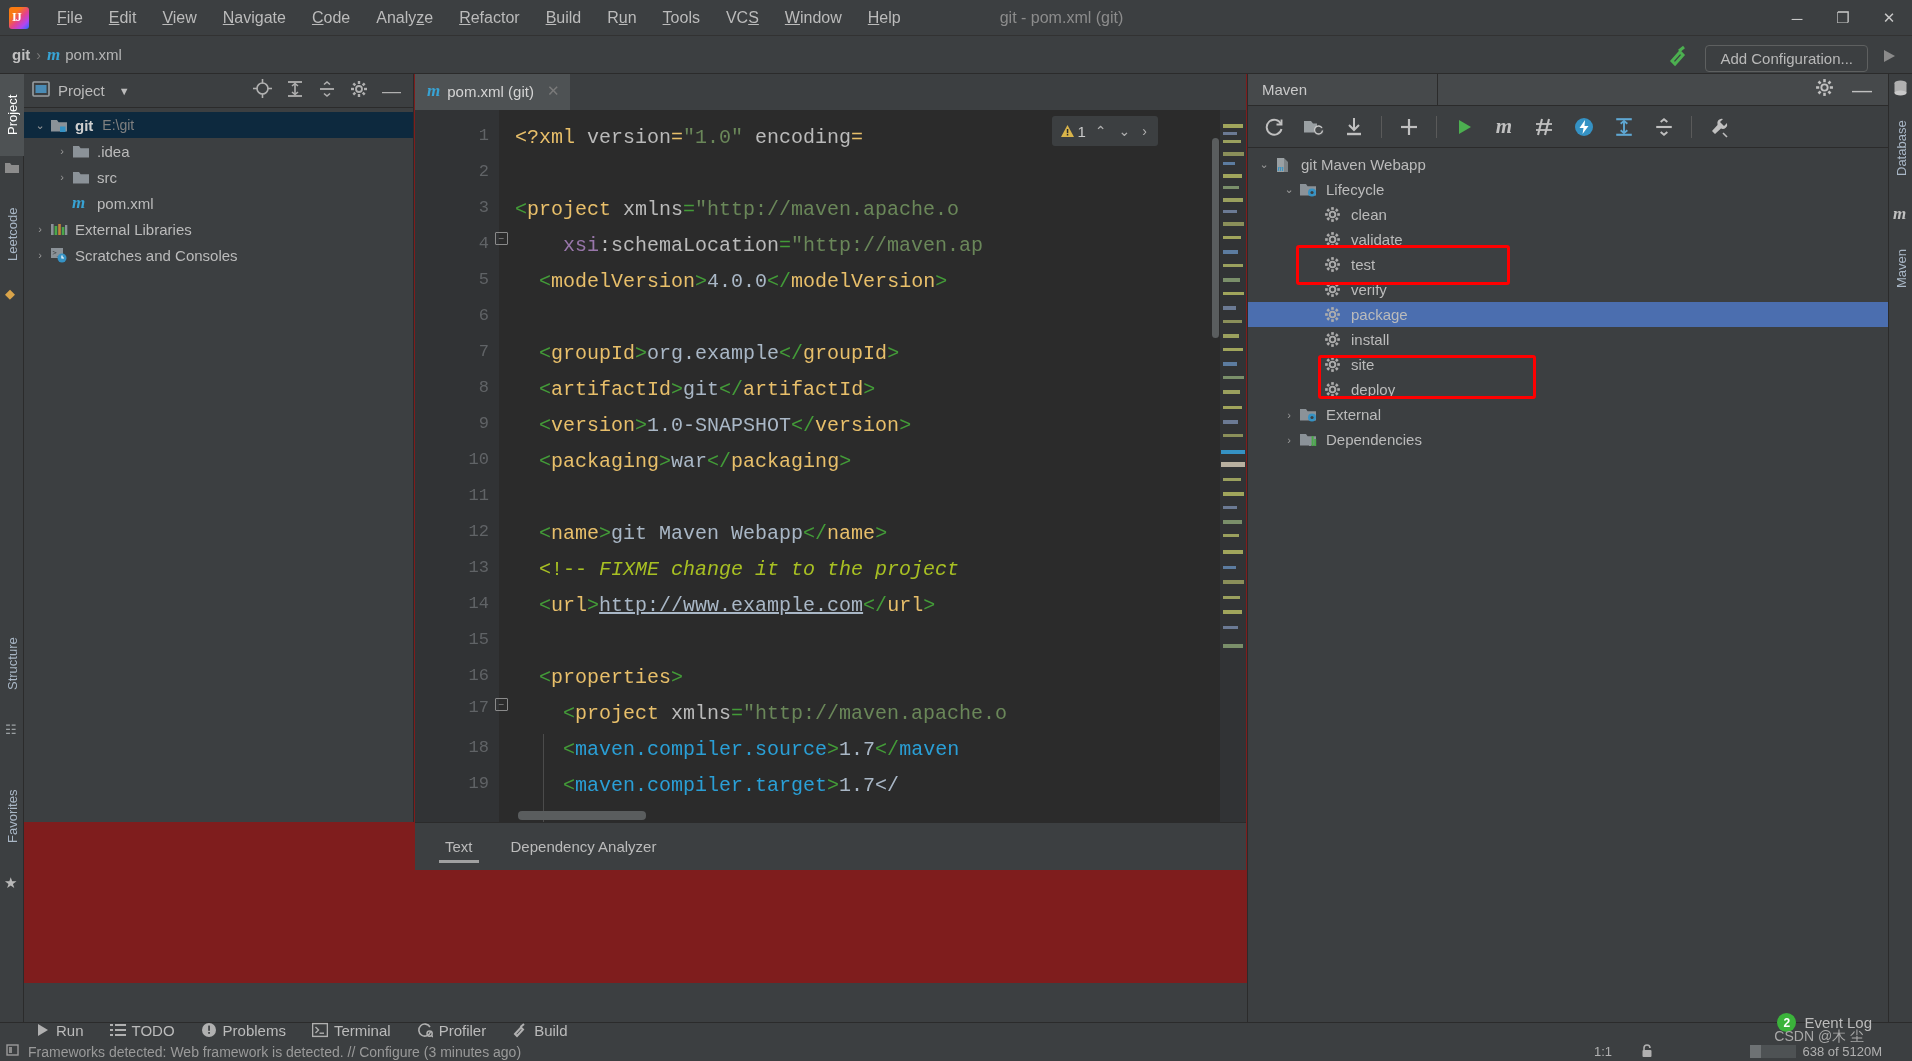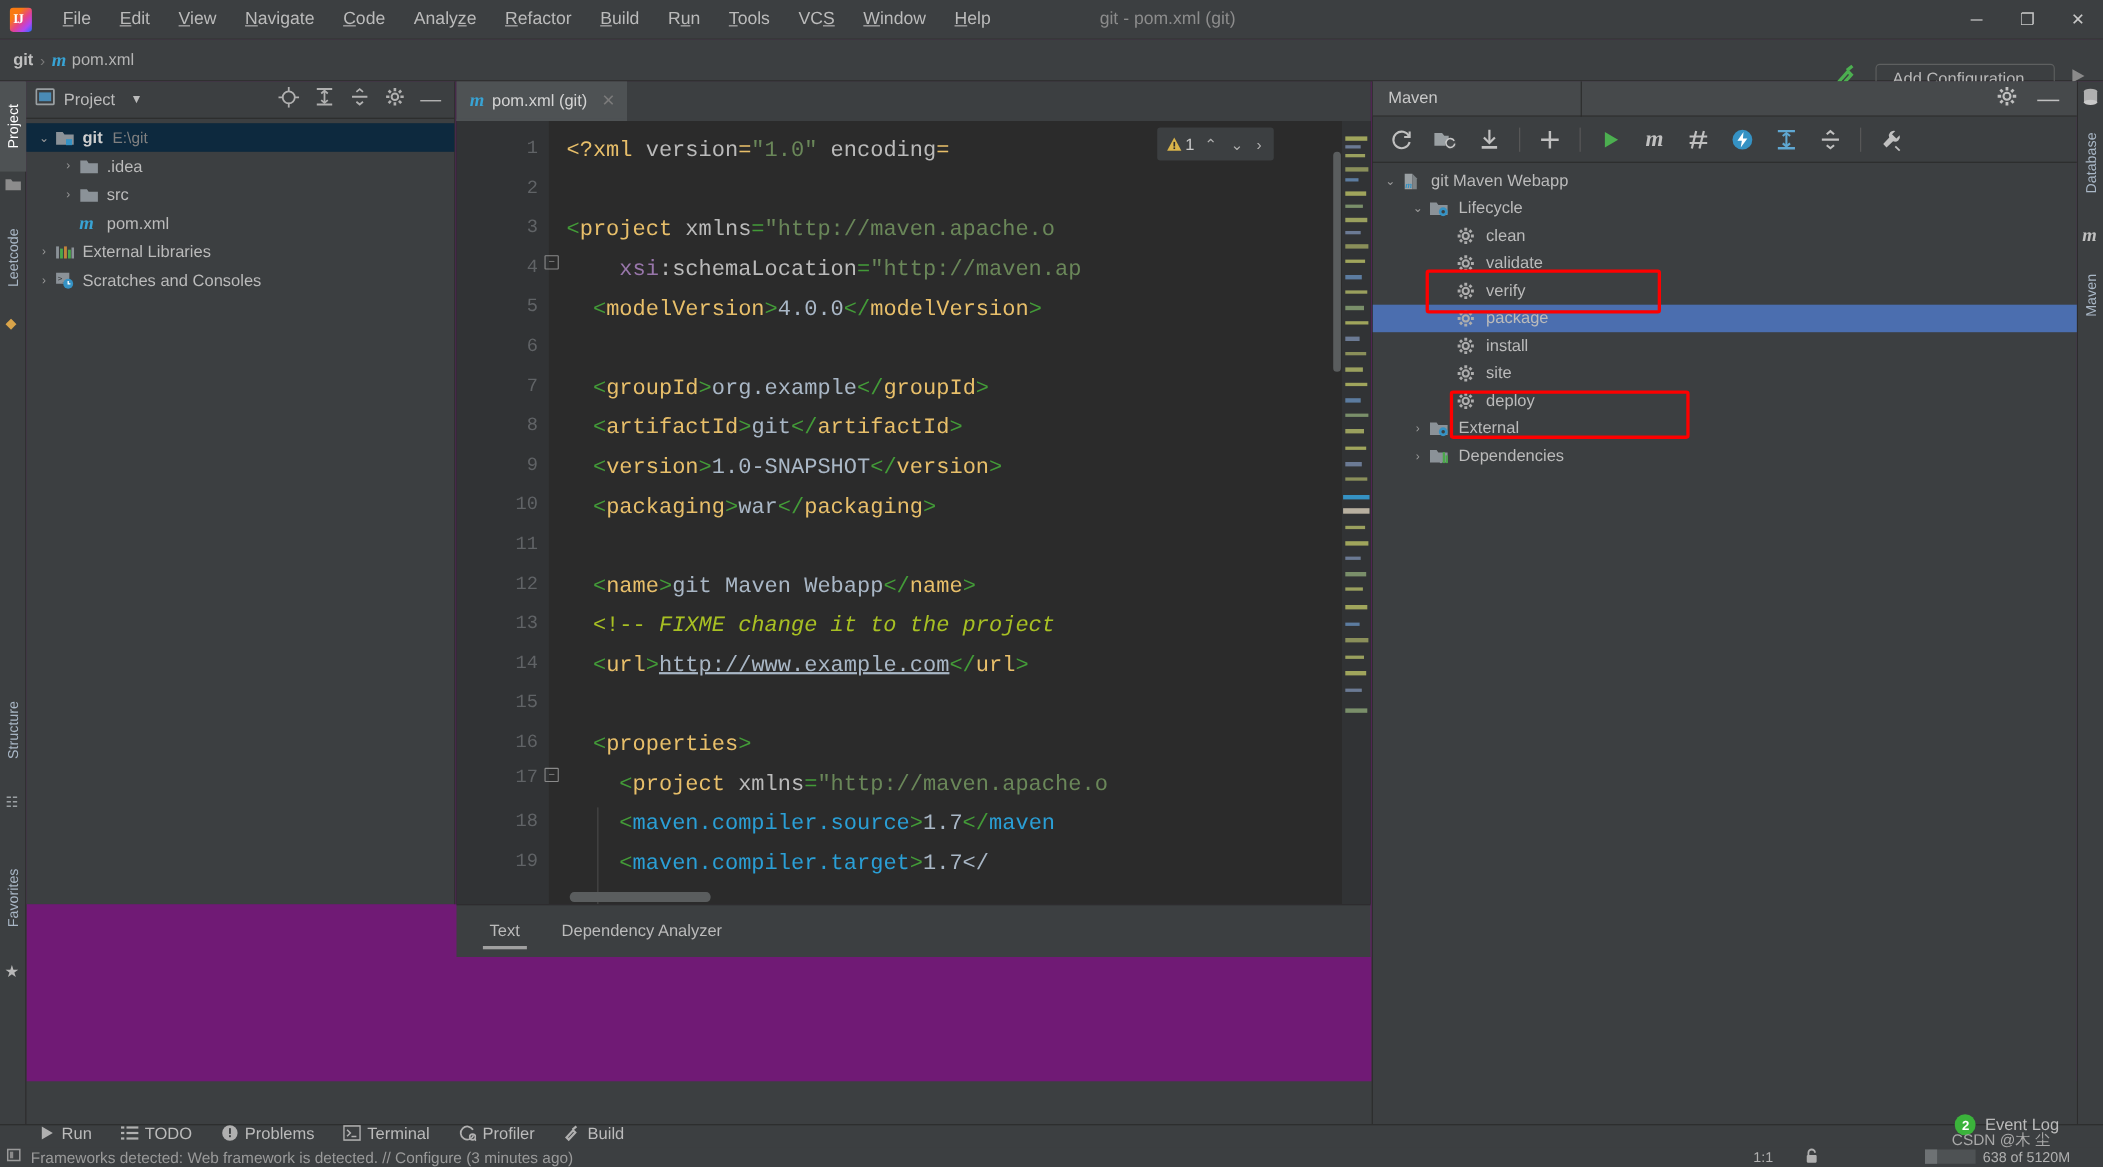--- a/index.html
+++ b/index.html
@@ -3,21 +3,21 @@
 <meta charset="utf-8">
 <style>
   * { box-sizing: border-box; margin: 0; padding: 0; }
   html, body {
     width: 1912px; height: 1061px;
     background: #3c3f41;
     font-family: "Liberation Sans", sans-serif;
     overflow: hidden;
     -webkit-font-smoothing: antialiased;
   }
-  .app { position: relative; width: 1912px; height: 983px; background: #701a75; }
+  .app { position: relative; width: 1912px; height: 983px; background: #7f1d1d; }
 
   
   .menubar {
     position: absolute; left: 0; top: 0; width: 1912px; height: 36px;
     background: #3c3f41; display: flex; align-items: center;
     border-bottom: 1px solid #323232;
   }
   .ij-logo { width: 26px; height: 26px; margin-left: 6px; margin-right: 12px; position: relative; flex: none; }
   .ij-logo .sq { position: absolute; left: 3px; top: 2px; width: 20px; height: 22px; border-radius: 3px;
     background: linear-gradient(135deg,#f97a12 0%,#f97a12 28%,#e4428c 55%,#b345f1 78%,#1e6fff 100%); }
@@ -35,21 +35,21 @@
   
   .navbar {
     position: absolute; left: 0; top: 36px; width: 1912px; height: 38px;
     background: #3c3f41; border-bottom: 1px solid #2b2b2b; display: flex; align-items: center;
   }
   .crumb { color: #b4b4b4; font-size: 15px; display: flex; align-items: center; }
   .crumb .sep { color: #787878; margin: 0 6px; font-size: 14px; }
   .crumb .m-icon { color: #38a3d4; font-style: italic; font-weight: bold; font-size: 17px;
     font-family: "Liberation Serif", serif; margin-right: 5px; }
   .crumb .git-name { font-weight: bold; color: #c0c0c0; }
-  .run-area { position: absolute; right: 0; top: 16px; height: 38px; display: flex; align-items: center; }
+  .run-area { position: absolute; right: 0; top: 3px; height: 38px; display: flex; align-items: center; }
   .hammer { margin-right: 14px; }
   .addconfig {
     border: 1px solid #5e6060; border-radius: 4px; padding: 4px 14px;
     color: #b9b9b9; font-size: 15px; background: transparent; height: 27px;
     display: flex; align-items: center;
   }
   .run-tri { margin: 0 14px 0 12px; }
   .speak-panel {
     background: #2b2b2b; border-radius: 5px; height: 34px; width: 278px;
     display: flex; align-items: center; margin-right: 4px; position: relative; overflow: hidden;
@@ -726,96 +726,115 @@
                 <line x1="9" y1="14" x2="9" y2="16.8"></line>
                 <line x1="1.2" y1="9" x2="4" y2="9"></line>
                 <line x1="14" y1="9" x2="16.8" y2="9"></line>
                 <line x1="3.5" y1="3.5" x2="5.4" y2="5.4"></line>
                 <line x1="12.6" y1="12.6" x2="14.5" y2="14.5"></line>
                 <line x1="14.5" y1="3.5" x2="12.6" y2="5.4"></line>
                 <line x1="5.4" y1="12.6" x2="3.5" y2="14.5"></line>
               </g>
             </svg>
           </span>
-          <span class="tree-label">verify</span>
-        </div>
-        <div class="mrow selected" style="padding-left: 56px;">
+          <span class="tree-label">test</span>
+        </div>
+        <div class="mrow" style="padding-left: 56px;">
           <span class="arrow"></span>
           <span style="display:inline-flex;align-items:center;width:22px;">
             <svg width="17" height="17" viewBox="0 0 18 18">
               <circle cx="9" cy="9" r="3" fill="none" stroke="#adadad" stroke-width="2"></circle>
               <g stroke="#adadad" stroke-width="2.8">
                 <line x1="9" y1="1.2" x2="9" y2="4"></line>
                 <line x1="9" y1="14" x2="9" y2="16.8"></line>
                 <line x1="1.2" y1="9" x2="4" y2="9"></line>
                 <line x1="14" y1="9" x2="16.8" y2="9"></line>
                 <line x1="3.5" y1="3.5" x2="5.4" y2="5.4"></line>
                 <line x1="12.6" y1="12.6" x2="14.5" y2="14.5"></line>
                 <line x1="14.5" y1="3.5" x2="12.6" y2="5.4"></line>
                 <line x1="5.4" y1="12.6" x2="3.5" y2="14.5"></line>
               </g>
             </svg>
           </span>
-          <span class="tree-label">package</span>
-        </div>
-        <div class="mrow" style="padding-left: 56px;">
+          <span class="tree-label">verify</span>
+        </div>
+        <div class="mrow selected" style="padding-left: 56px;">
           <span class="arrow"></span>
           <span style="display:inline-flex;align-items:center;width:22px;">
             <svg width="17" height="17" viewBox="0 0 18 18">
               <circle cx="9" cy="9" r="3" fill="none" stroke="#adadad" stroke-width="2"></circle>
               <g stroke="#adadad" stroke-width="2.8">
                 <line x1="9" y1="1.2" x2="9" y2="4"></line>
                 <line x1="9" y1="14" x2="9" y2="16.8"></line>
                 <line x1="1.2" y1="9" x2="4" y2="9"></line>
                 <line x1="14" y1="9" x2="16.8" y2="9"></line>
                 <line x1="3.5" y1="3.5" x2="5.4" y2="5.4"></line>
                 <line x1="12.6" y1="12.6" x2="14.5" y2="14.5"></line>
                 <line x1="14.5" y1="3.5" x2="12.6" y2="5.4"></line>
                 <line x1="5.4" y1="12.6" x2="3.5" y2="14.5"></line>
               </g>
             </svg>
           </span>
-          <span class="tree-label">install</span>
+          <span class="tree-label">package</span>
         </div>
         <div class="mrow" style="padding-left: 56px;">
           <span class="arrow"></span>
           <span style="display:inline-flex;align-items:center;width:22px;">
             <svg width="17" height="17" viewBox="0 0 18 18">
               <circle cx="9" cy="9" r="3" fill="none" stroke="#adadad" stroke-width="2"></circle>
               <g stroke="#adadad" stroke-width="2.8">
                 <line x1="9" y1="1.2" x2="9" y2="4"></line>
                 <line x1="9" y1="14" x2="9" y2="16.8"></line>
                 <line x1="1.2" y1="9" x2="4" y2="9"></line>
                 <line x1="14" y1="9" x2="16.8" y2="9"></line>
                 <line x1="3.5" y1="3.5" x2="5.4" y2="5.4"></line>
                 <line x1="12.6" y1="12.6" x2="14.5" y2="14.5"></line>
                 <line x1="14.5" y1="3.5" x2="12.6" y2="5.4"></line>
                 <line x1="5.4" y1="12.6" x2="3.5" y2="14.5"></line>
               </g>
             </svg>
           </span>
-          <span class="tree-label">site</span>
+          <span class="tree-label">install</span>
         </div>
         <div class="mrow" style="padding-left: 56px;">
           <span class="arrow"></span>
           <span style="display:inline-flex;align-items:center;width:22px;">
             <svg width="17" height="17" viewBox="0 0 18 18">
               <circle cx="9" cy="9" r="3" fill="none" stroke="#adadad" stroke-width="2"></circle>
               <g stroke="#adadad" stroke-width="2.8">
                 <line x1="9" y1="1.2" x2="9" y2="4"></line>
                 <line x1="9" y1="14" x2="9" y2="16.8"></line>
                 <line x1="1.2" y1="9" x2="4" y2="9"></line>
                 <line x1="14" y1="9" x2="16.8" y2="9"></line>
                 <line x1="3.5" y1="3.5" x2="5.4" y2="5.4"></line>
                 <line x1="12.6" y1="12.6" x2="14.5" y2="14.5"></line>
                 <line x1="14.5" y1="3.5" x2="12.6" y2="5.4"></line>
                 <line x1="5.4" y1="12.6" x2="3.5" y2="14.5"></line>
               </g>
             </svg>
           </span>
+          <span class="tree-label">site</span>
+        </div>
+        <div class="mrow" style="padding-left: 56px;">
+          <span class="arrow"></span>
+          <span style="display:inline-flex;align-items:center;width:22px;">
+            <svg width="17" height="17" viewBox="0 0 18 18">
+              <circle cx="9" cy="9" r="3" fill="none" stroke="#adadad" stroke-width="2"></circle>
+              <g stroke="#adadad" stroke-width="2.8">
+                <line x1="9" y1="1.2" x2="9" y2="4"></line>
+                <line x1="9" y1="14" x2="9" y2="16.8"></line>
+                <line x1="1.2" y1="9" x2="4" y2="9"></line>
+                <line x1="14" y1="9" x2="16.8" y2="9"></line>
+                <line x1="3.5" y1="3.5" x2="5.4" y2="5.4"></line>
+                <line x1="12.6" y1="12.6" x2="14.5" y2="14.5"></line>
+                <line x1="14.5" y1="3.5" x2="12.6" y2="5.4"></line>
+                <line x1="5.4" y1="12.6" x2="3.5" y2="14.5"></line>
+              </g>
+            </svg>
+          </span>
           <span class="tree-label">deploy</span>
         </div>
         <div class="mrow" style="padding-left: 31px;">
           <span class="arrow">›</span>
           <span style="display:inline-flex;align-items:center;width:22px;">
             <svg width="19" height="15" viewBox="0 0 19 15">
               <path d="M1 2 h6 l1.6 2.3 H17 v9.2 H1 Z" fill="#8b9298"></path>
               <circle cx="13" cy="10.5" r="4" fill="#3592c4"></circle>
               <circle cx="13" cy="10.5" r="1.6" fill="#3c3f41"></circle>
             </svg>

